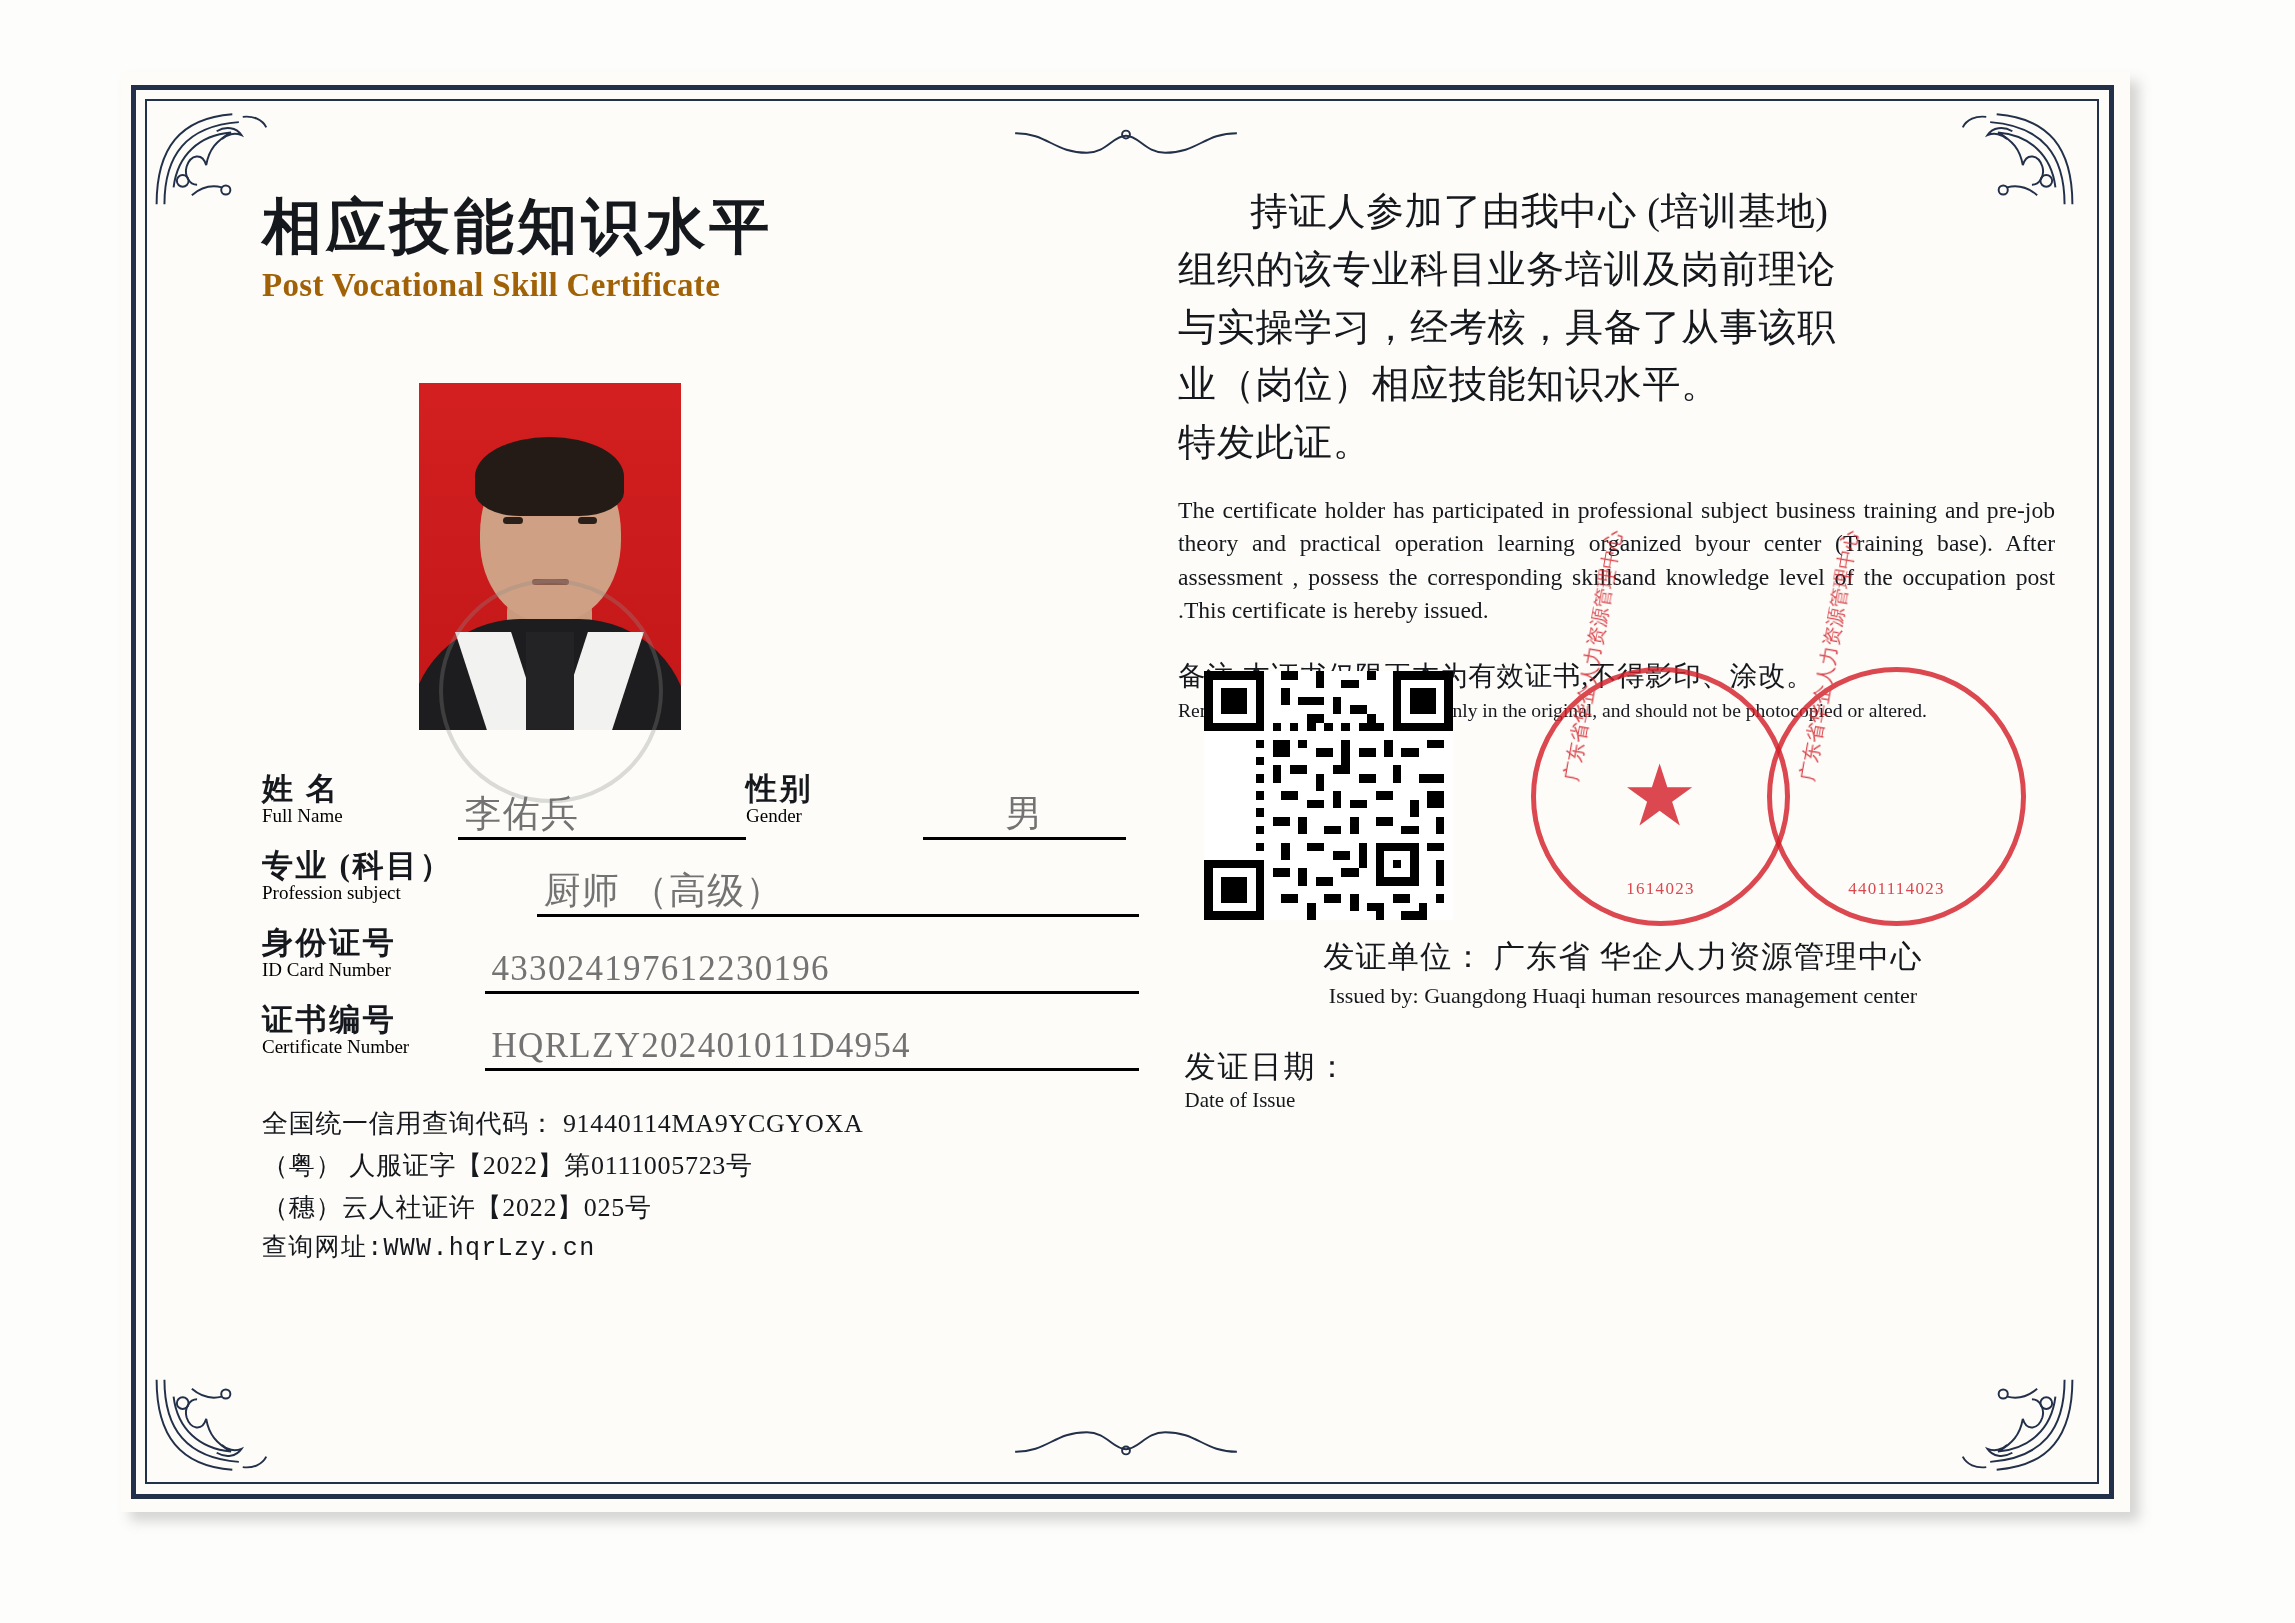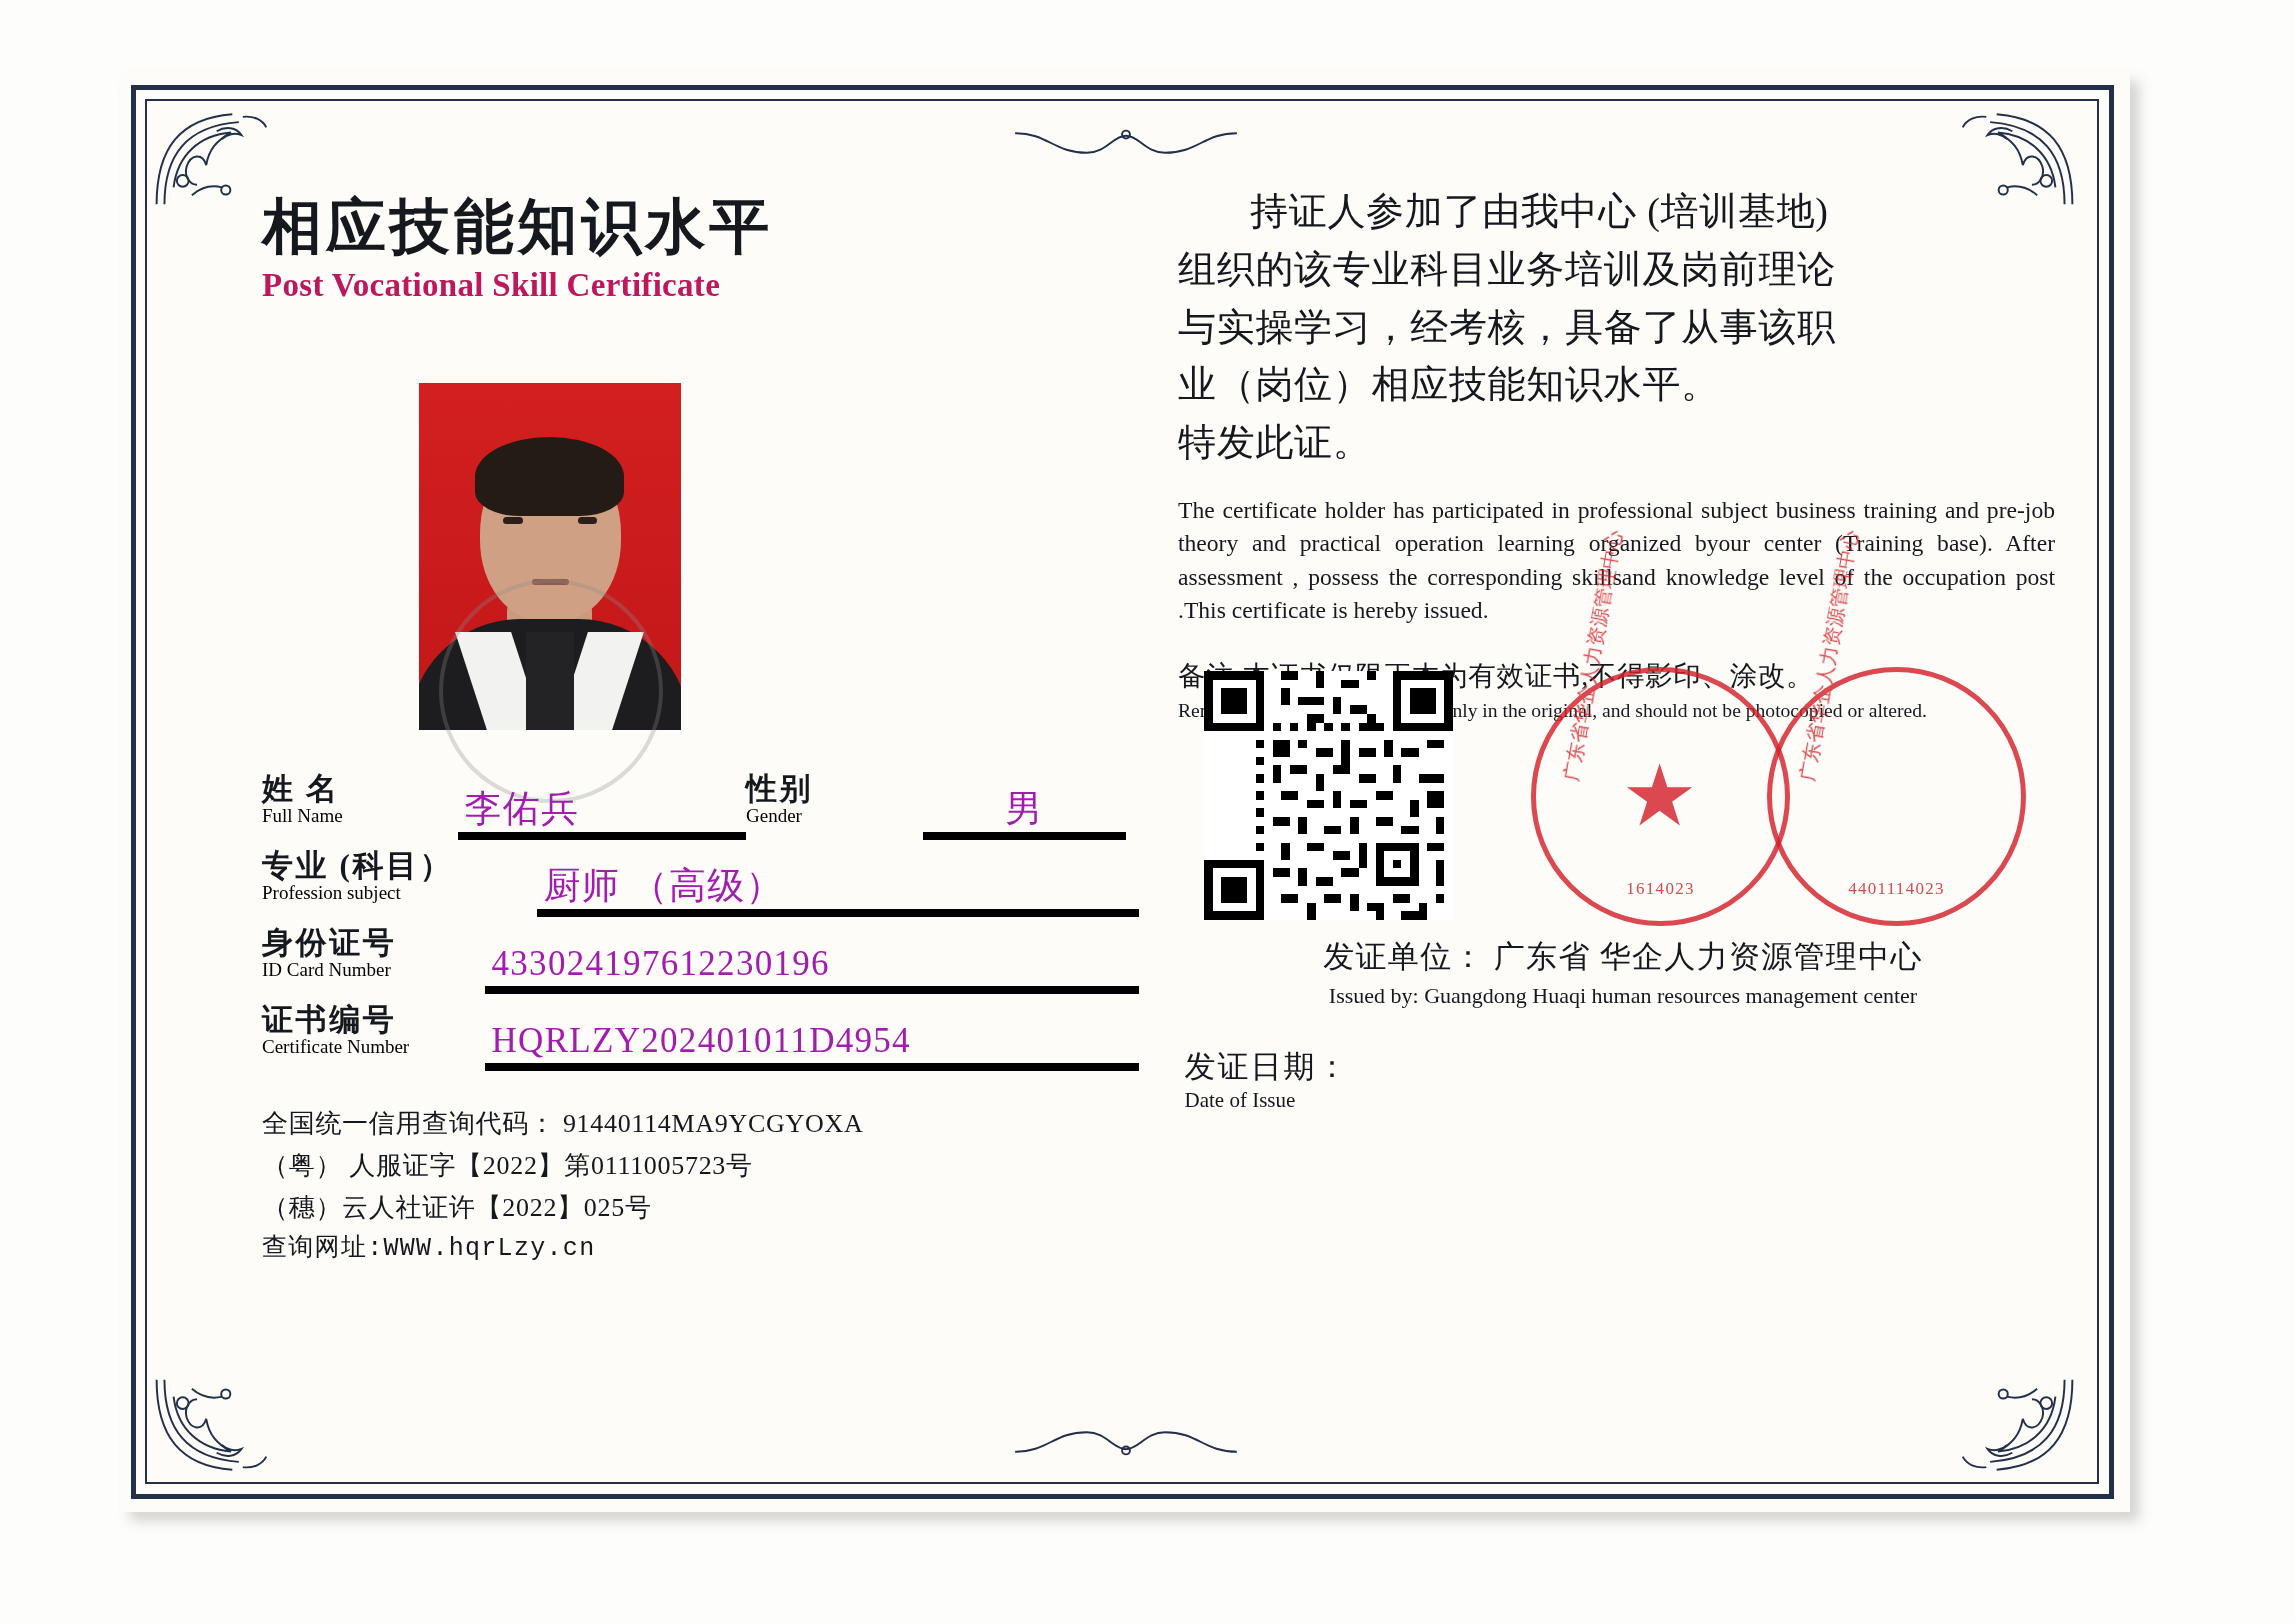--- a/index.html
+++ b/index.html
@@ -99,21 +99,21 @@
     font-size: 60px;
     letter-spacing: 3.9px;
     color: #15181d;
     line-height: 1.05;
     margin: 0;
   }
   .title-en {
     font-family: "Liberation Serif", serif;
     font-weight: bold;
     font-size: 33px;
-    color: #be185d;
+    color: #a16207;
     margin-top: 7.9px;
     letter-spacing: 0.3px;
   }
 
   .photo-wrap {
     position: absolute;
     left: 157px;
     top: 187px;
     width: 262px;
     height: 347px;
@@ -246,23 +246,23 @@
   .lbl .en {
     display: block;
     font-size: 19px;
     color: #000000;
     line-height: 1.05;
     font-family: "Liberation Serif", serif;
   }
   .val {
     position: absolute;
     bottom: 9.2px;
-    border-bottom: 8px solid #000000;
+    border-bottom: 3px solid #000000;
     font-size: 37px;
-    color: #a21caf;
+    color: #737373;
     font-family: "Liberation Serif", serif;
     letter-spacing: 1.3px;
     padding: 0 6.5px 2.6px 6.5px;
     white-space: nowrap;
     line-height: 1.1;
   }
 
   
   .row-name .val-name { left: 196px; width: 275px; }
   .row-name .lbl-gender { left: 484px; width: 164px; }

